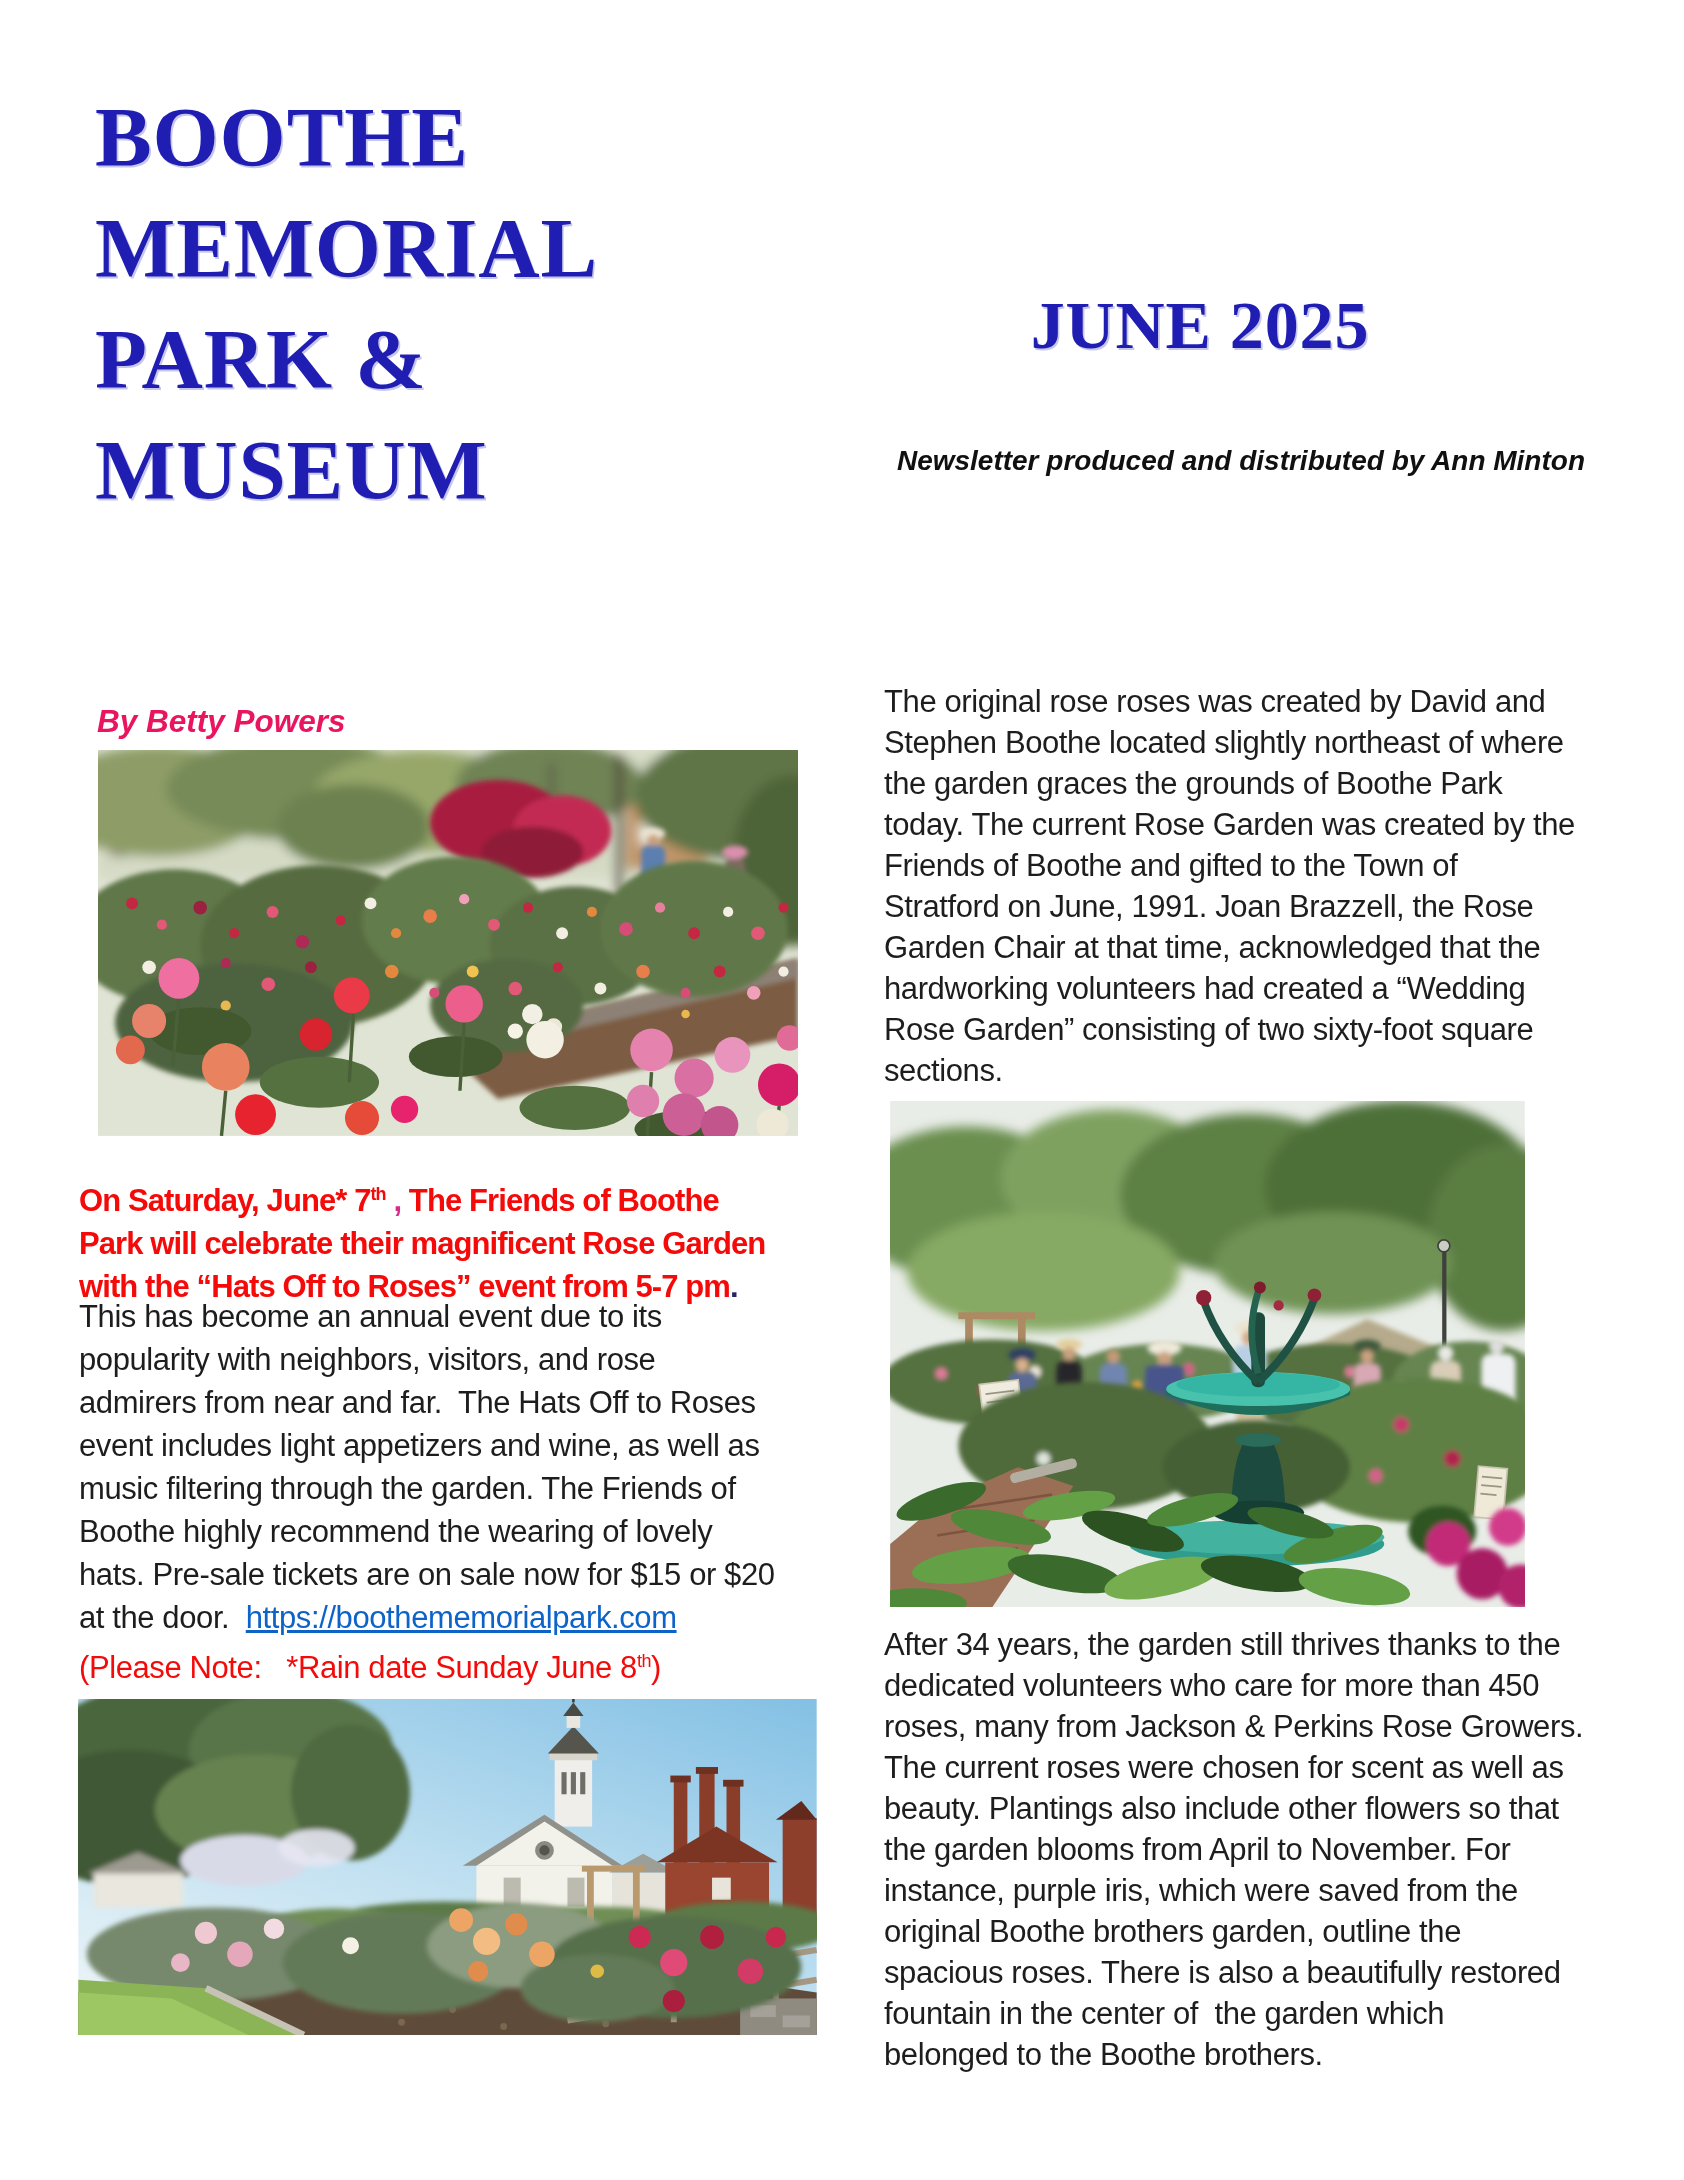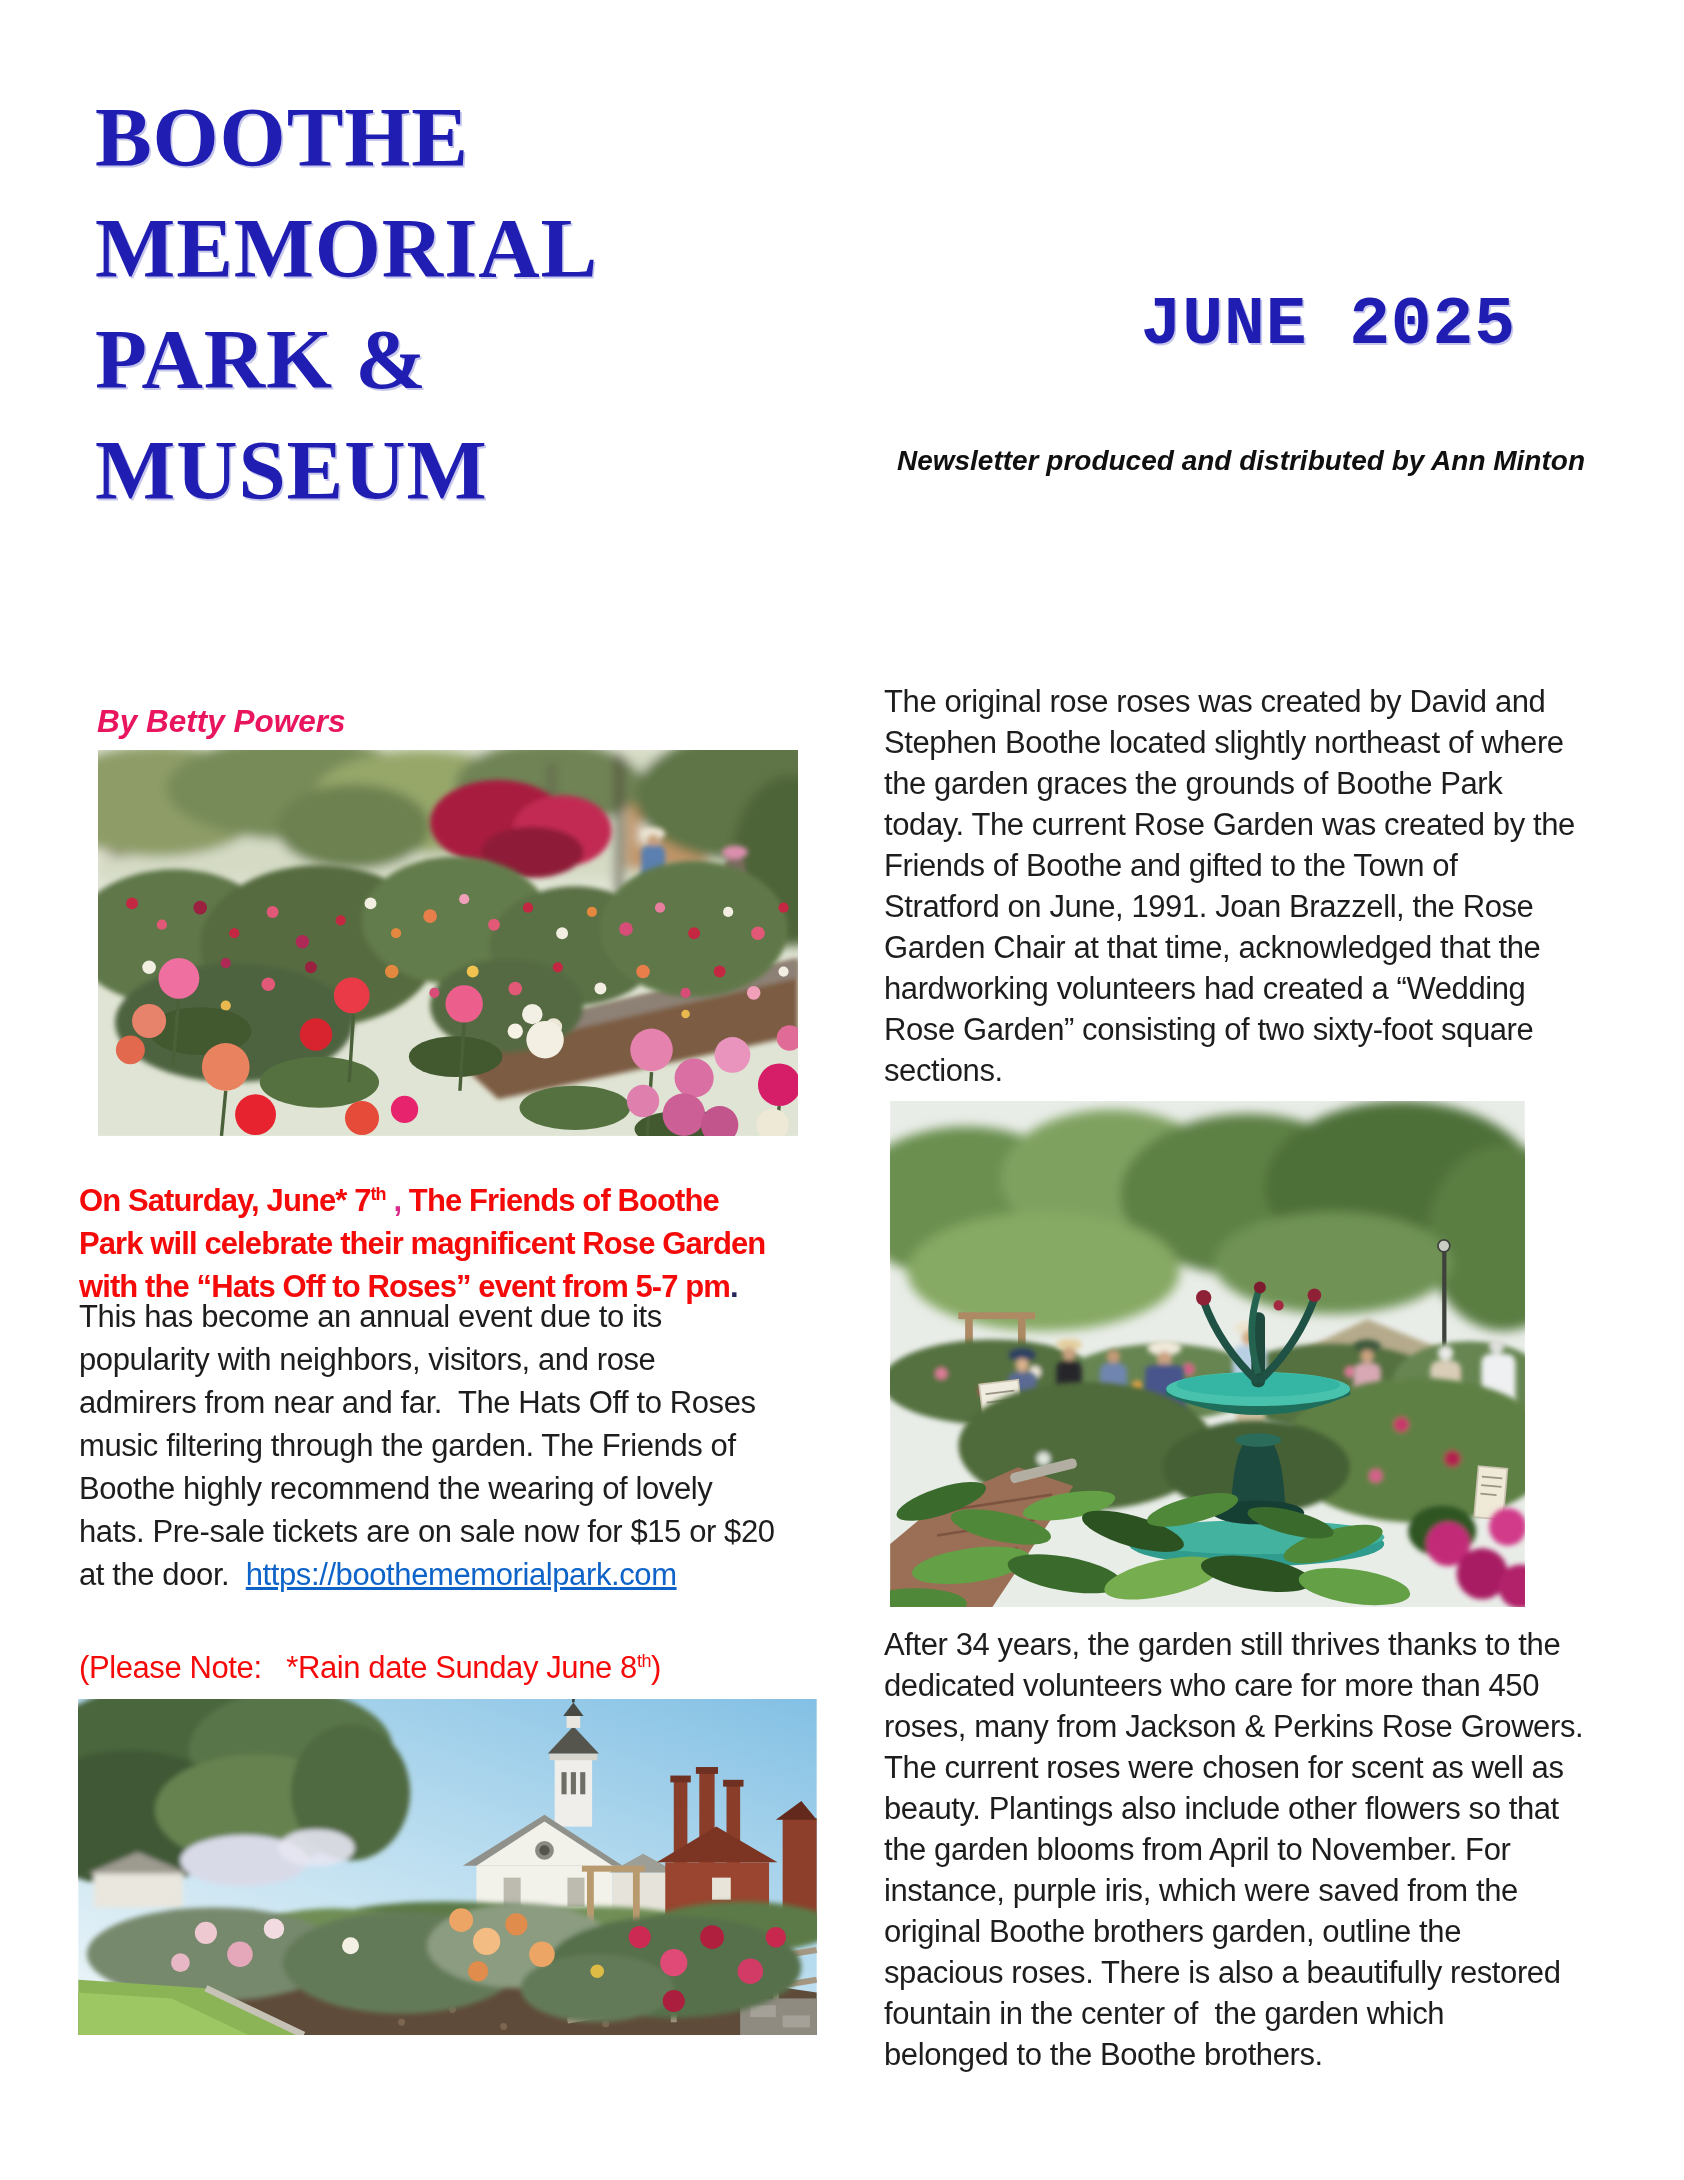--- a/index.html
+++ b/index.html
@@ -5,22 +5,22 @@
   html,body{margin:0;padding:0;background:#9a9a9a;}
   .page{position:relative;width:1685px;height:2181px;background:#ffffff;overflow:hidden;
         font-family:"Liberation Sans","DejaVu Sans",sans-serif;}
 
   
   .masthead{position:absolute;left:95px;top:82px;width:613px;}
   .m-line{font-family:"Liberation Serif","DejaVu Serif",serif;font-weight:bold;
           font-size:85px;line-height:111px;letter-spacing:0.9px;color:var(--masthead-blue);
           text-shadow:1.7px 1.7px 0 rgba(30,30,178,.25);}
 
-  .issue-title{position:absolute;left:884px;top:286px;width:632px;text-align:right;
-          font-family:Liberation Mono, monospace;font-weight:bold;
+  .issue-title{position:absolute;left:884px;top:286px;width:632px;text-align:center;
+          font-family:Liberation Serif, serif;font-weight:bold;
           font-size:68px;line-height:78px;letter-spacing:0.9px;color:var(--masthead-blue);
           text-shadow:1.7px 1.7px 0 rgba(30,30,178,.25);}
   .issue-byline{position:absolute;left:852px;top:444px;width:733px;text-align:right;
           font-style:italic;font-weight:bold;font-size:28px;line-height:34px;color:#101010;}
 
   
   .headline{position:absolute;left:95px;top:572px;margin:0;font-style:italic;font-weight:bold;
           font-size:65px;line-height:73px;letter-spacing:-0.9px;color:var(--headline-pink);}
   .author{position:absolute;left:97px;top:702px;font-style:italic;font-weight:bold;
           font-size:31.5px;line-height:38px;color:var(--headline-pink);}
@@ -198,20 +198,21 @@
   <div class="para event-para">
     <div class="ln"><span>On Saturday, June* 7</span><span class="sup">th</span><span class="comma-accent"> ,</span><span> The Friends of Boothe</span></div>
     <div class="ln">Park will celebrate their magnificent Rose Garden</div>
     <div class="ln"><span>with the “Hats Off to Roses” event from 5-7 pm</span><span class="period-dark">.</span></div>
   </div>
 
   <div class="para body-para">
     <div class="ln">This has become an annual event due to its</div>
     <div class="ln">popularity with neighbors, visitors, and rose</div>
     <div class="ln">admirers from near and far.  The Hats Off to Roses</div>
+    <div class="ln">event includes light appetizers and wine, as well as</div>
     <div class="ln">music filtering through the garden. The Friends of</div>
     <div class="ln">Boothe highly recommend the wearing of lovely</div>
     <div class="ln">hats. Pre-sale tickets are on sale now for $15 or $20</div>
     <div class="ln"><span>at the door.  </span><a class="url" href="#">https://boothememorialpark.com</a></div>
   </div>
 
   <div class="para note-para">
     <div class="ln"><span>(Please Note:   *Rain date Sunday June 8</span><span class="sup">th</span><span>)</span></div>
   </div>
 

